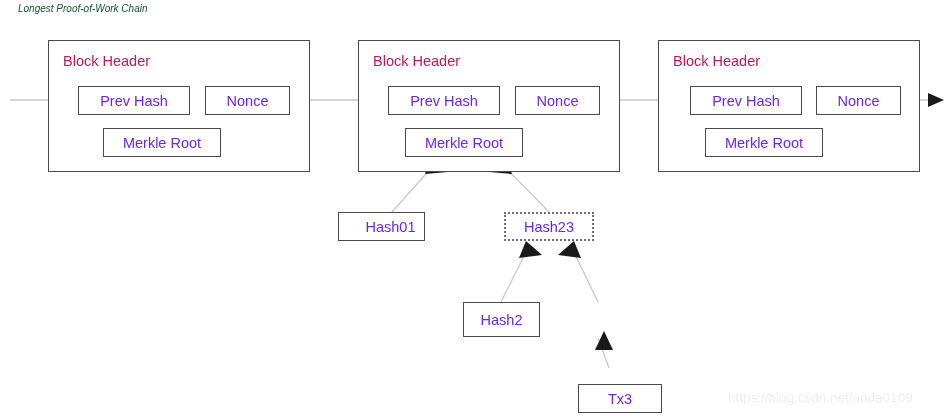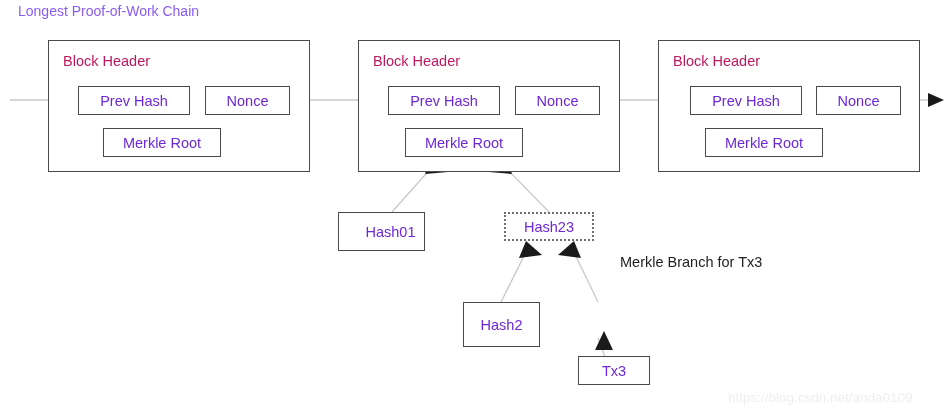--- a/index.html
+++ b/index.html
@@ -23,23 +23,24 @@
     left: 0;
     top: 0;
     width: 951px;
     height: 419px;
     pointer-events: none;
   }
   .title {
     position: absolute;
     left: 18px;
     top: 3px;
-    font-size: 14px;
-    color: #8b5cf6;
+    font-size: 10px;
+    color: #14532d;
     white-space: nowrap;
+    font-style: italic;
   }
   .branch-label {
     position: absolute;
     left: 620px;
     top: 254px;
     font-size: 14.5px;
     color: #222222;
     white-space: nowrap;
   }
   .block {
@@ -139,26 +140,25 @@
   <div class="nodebox solid" style="left:515px; top:86px; width:85px; height:29px;">Nonce</div>
   <div class="nodebox solid" style="left:405px; top:128px; width:118px; height:29px;">Merkle Root</div>
 
   <div class="block" style="left:658px; top:40px; width:262px; height:132px;">
     <div class="block-title" style="left:14px; top:12px;">Block Header</div>
   </div>
   <div class="nodebox solid" style="left:690px; top:86px; width:112px; height:29px;">Prev Hash</div>
   <div class="nodebox solid" style="left:816px; top:86px; width:85px; height:29px;">Nonce</div>
   <div class="nodebox solid" style="left:705px; top:128px; width:118px; height:29px;">Merkle Root</div>
 
-  <div class="nodebox solid" style="left:338px; top:212px; width:87px; height:39px;padding-left:18px;">Hash01</div>
+  <div class="nodebox solid" style="left:338px; top:212px; width:87px; height:29px;padding-left:18px;">Hash01</div>
 
   <div class="nodebox dotted" style="left:504px; top:212px; width:90px; height:29px;text-align:center;">Hash23</div>
 
-  <div class="nodebox solid" style="left:463px; top:302px; width:77px; height:45px;">Hash2</div>
+  <div class="nodebox solid" style="left:463px; top:302px; width:77px; height:35px;">Hash2</div>
 
 
-  <div class="nodebox solid" style="left:578px; top:356px; width:72px; height:29px;">Tx3</div>
+  <div class="nodebox solid" style="left:578px; top:384px; width:84px; height:29px;">Tx3</div>
 
-  <div class="branch-label">Merkle Branch for Tx3</div>
 
   <div class="watermark">https://blog.csdn.net/anda0109</div>
 
 </div>
 
 </body></html>

